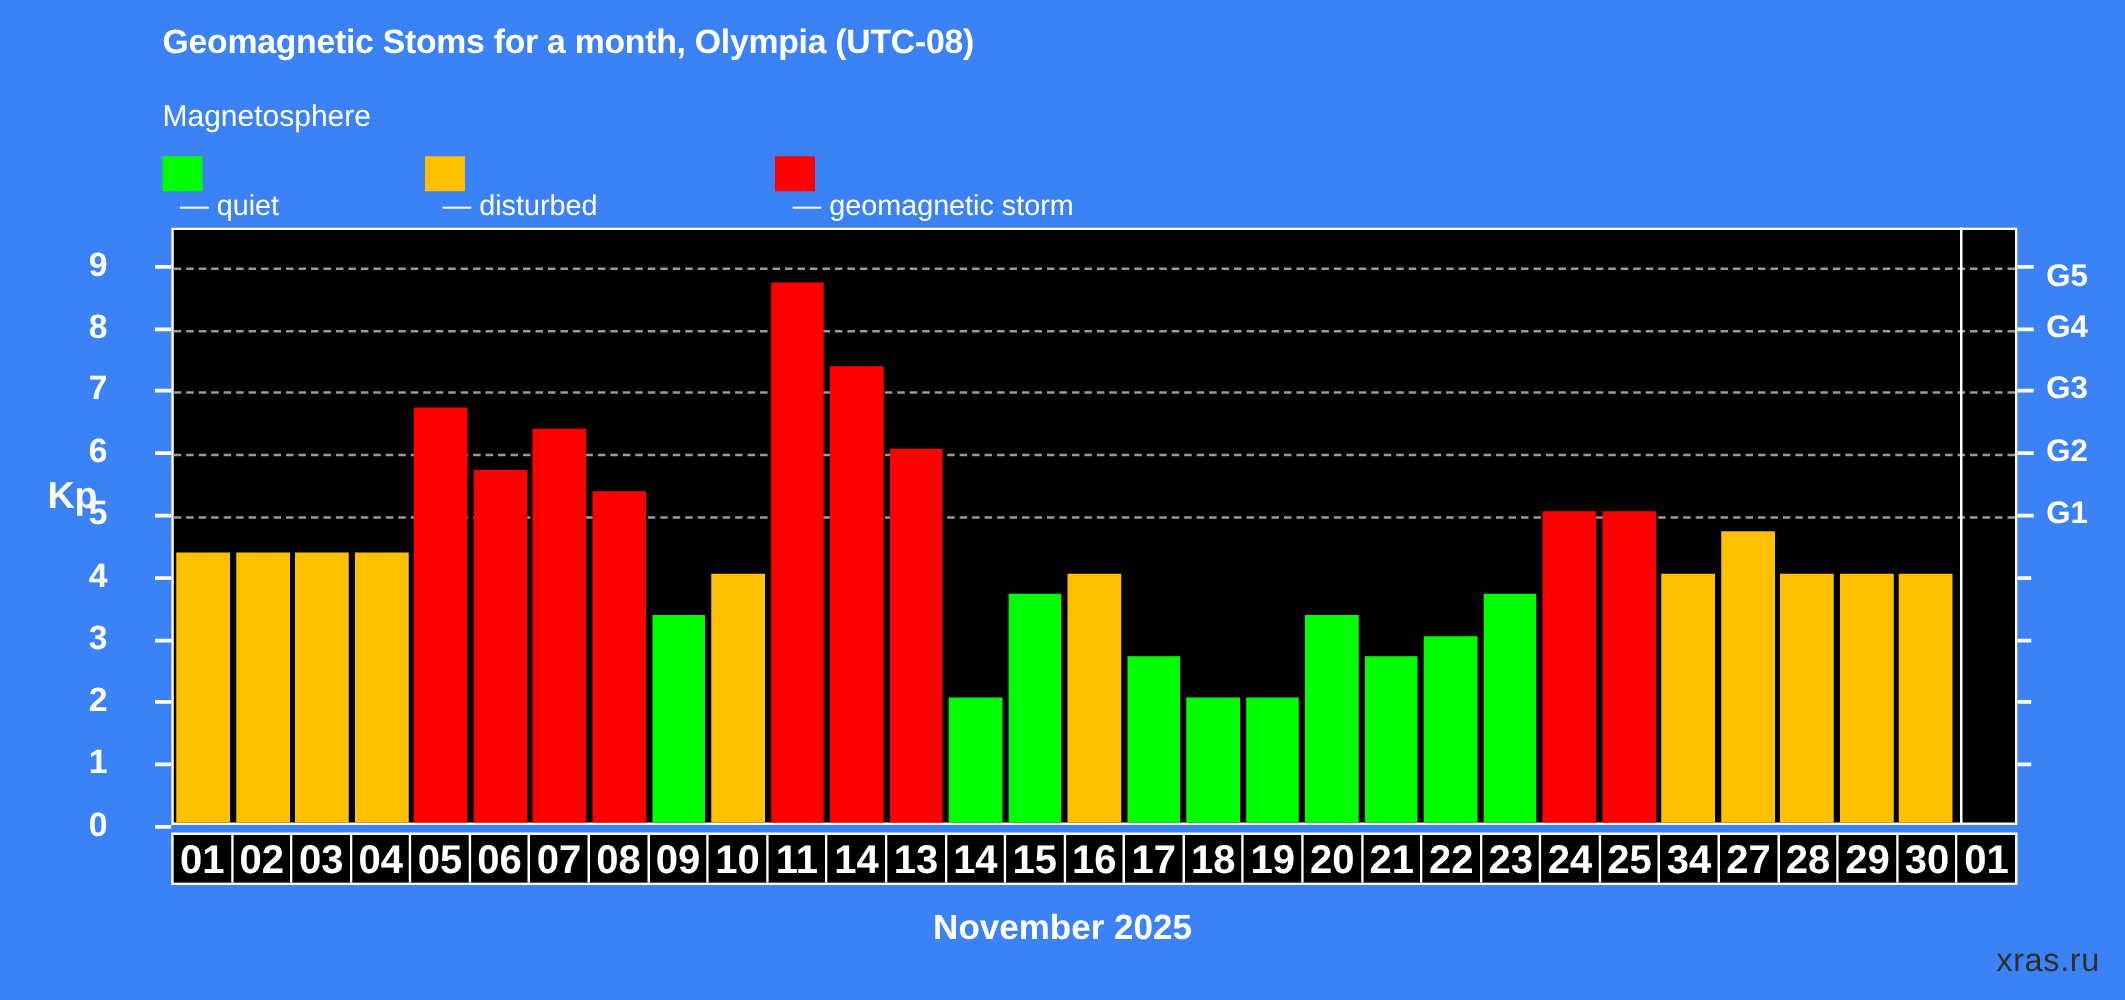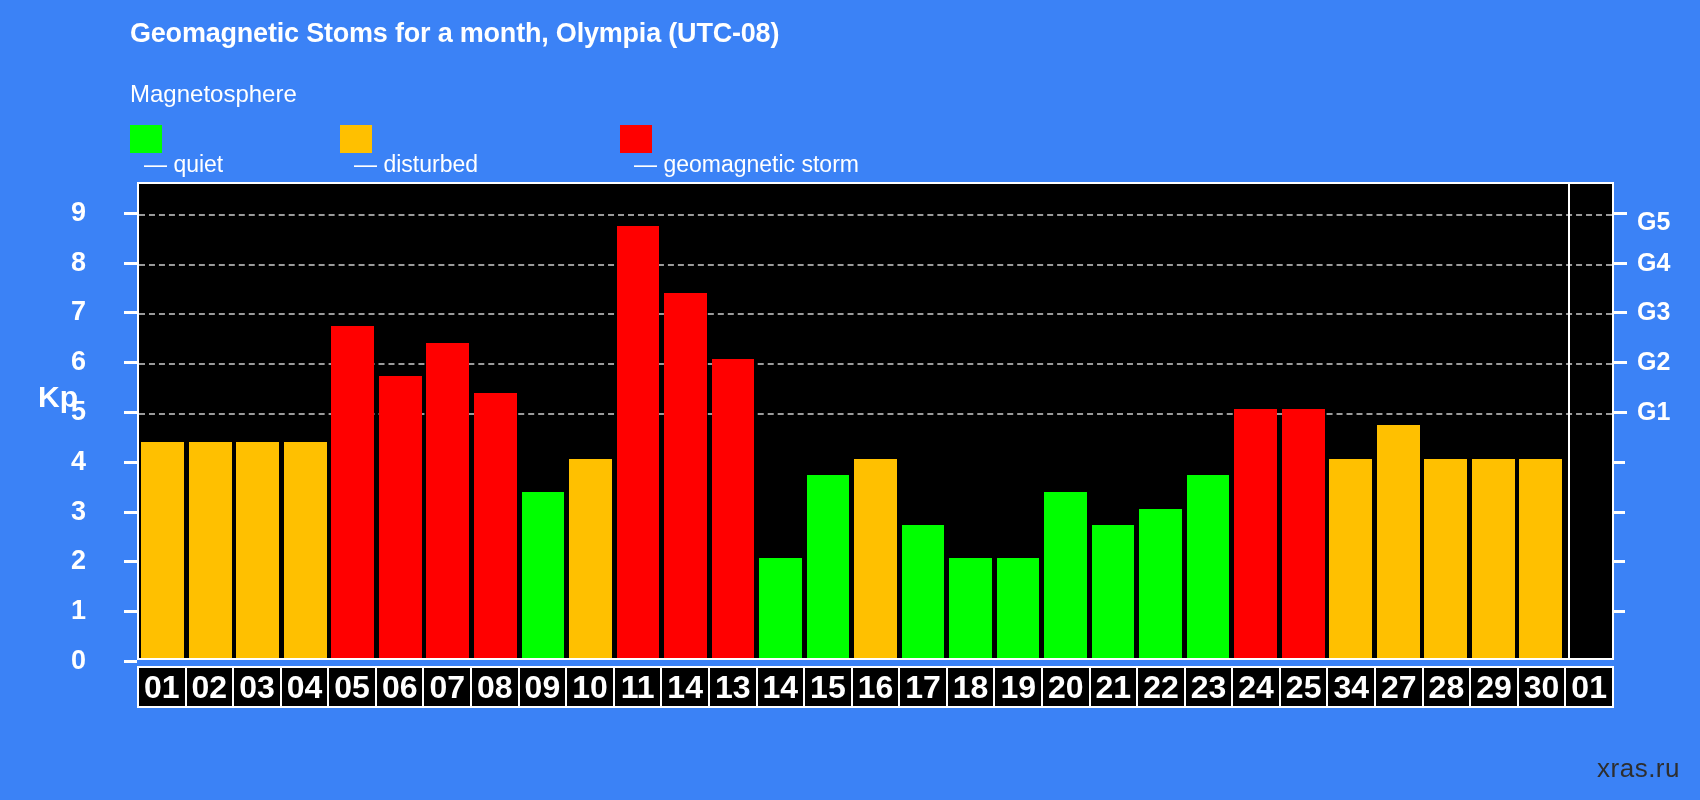--- a/index.html
+++ b/index.html
@@ -311,20 +311,21 @@
       <div class="datecell">24</div>
       <div class="datecell">25</div>
       <div class="datecell">34</div>
       <div class="datecell">27</div>
       <div class="datecell">28</div>
       <div class="datecell">29</div>
       <div class="datecell">30</div>
       <div class="datecell">01</div>
     </div>
 
+  <div id="caption">November 2025</div>
   <div id="watermark">xras.ru</div>
 <div class="ytick-label" style="top: 660px;">0</div>
     <div class="ytick-mark" style="top: 660px;"></div>
     <div class="ytick-label" style="top: 610.208px;">1</div>
     <div class="ytick-mark" style="top: 610.208px;"></div>
     <div class="ytick-label" style="top: 560.417px;">2</div>
     <div class="ytick-mark" style="top: 560.417px;"></div>
     <div class="ytick-label" style="top: 510.625px;">3</div>
     <div class="ytick-mark" style="top: 510.625px;"></div>
     <div class="ytick-label" style="top: 460.833px;">4</div>

